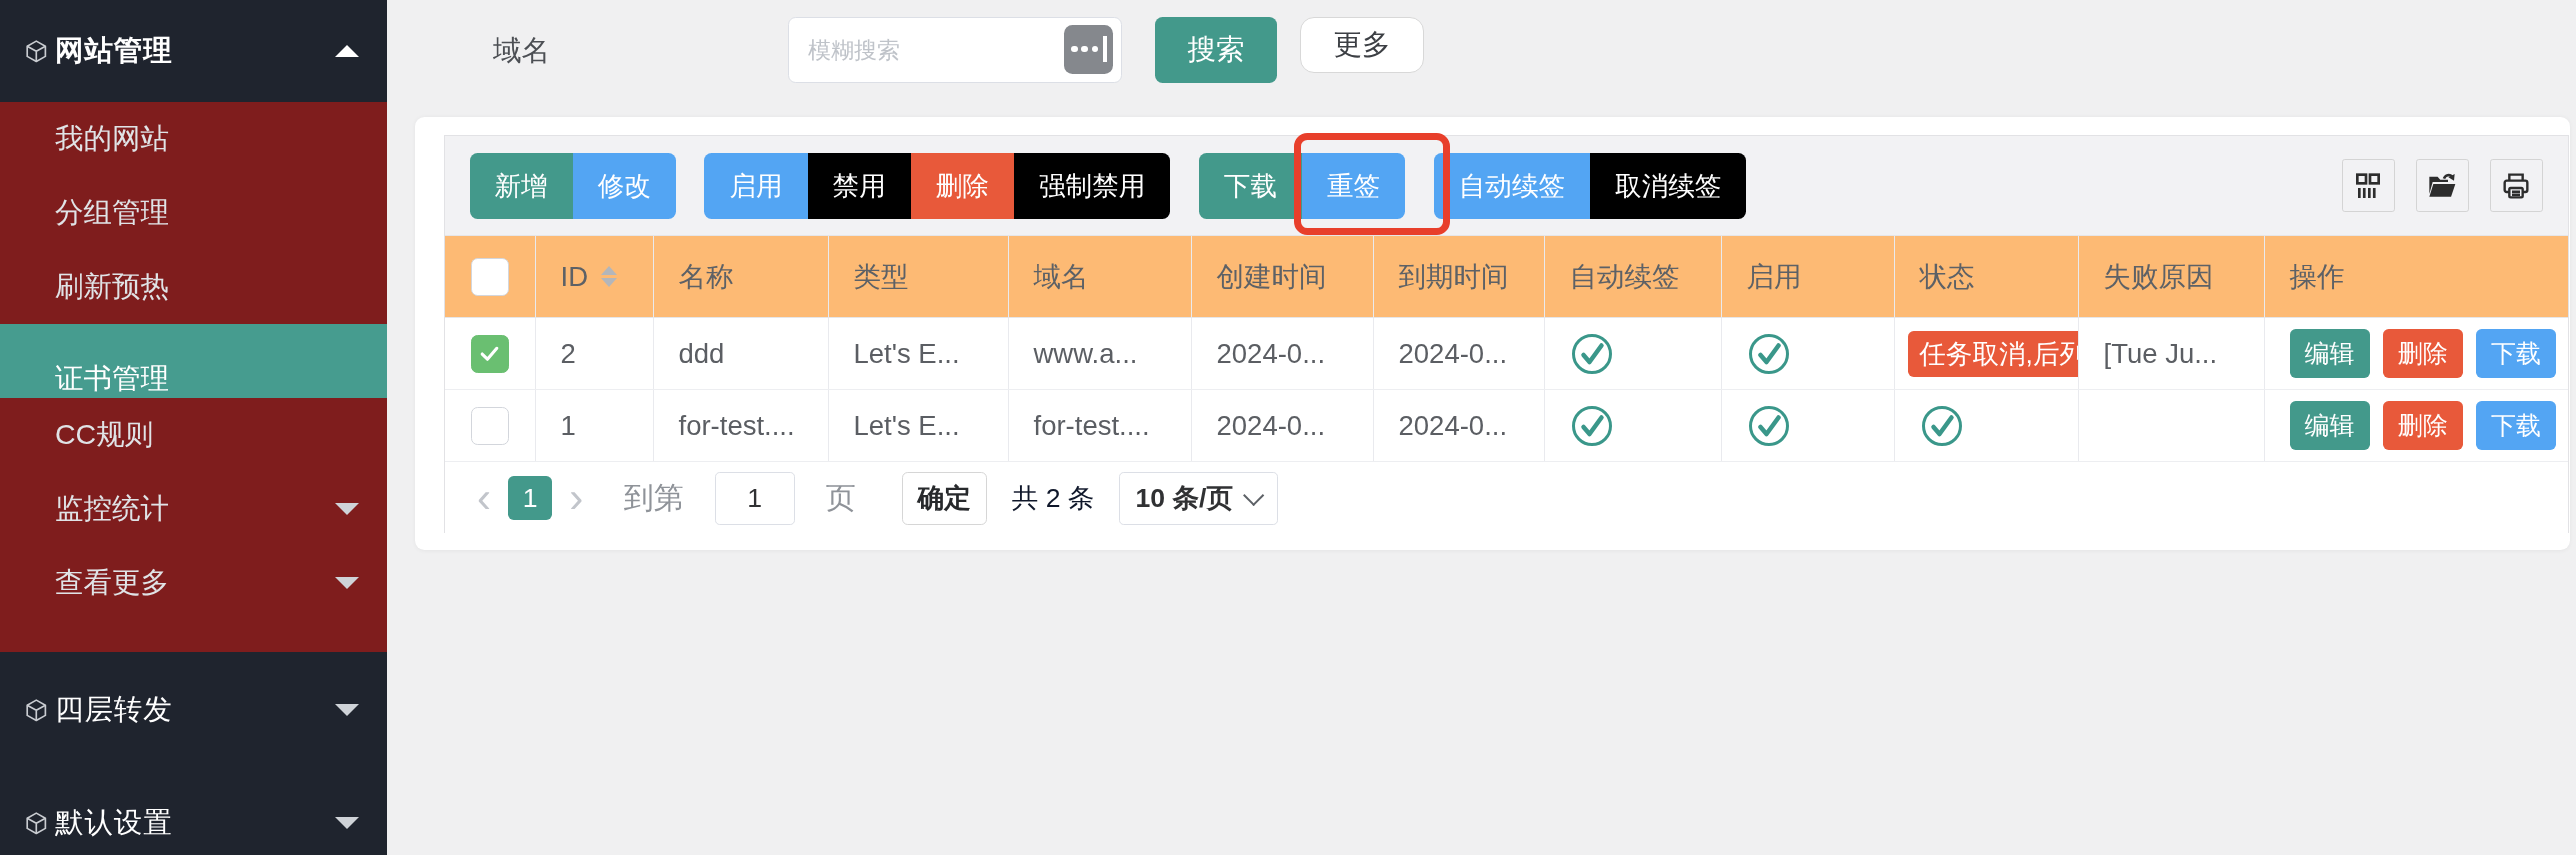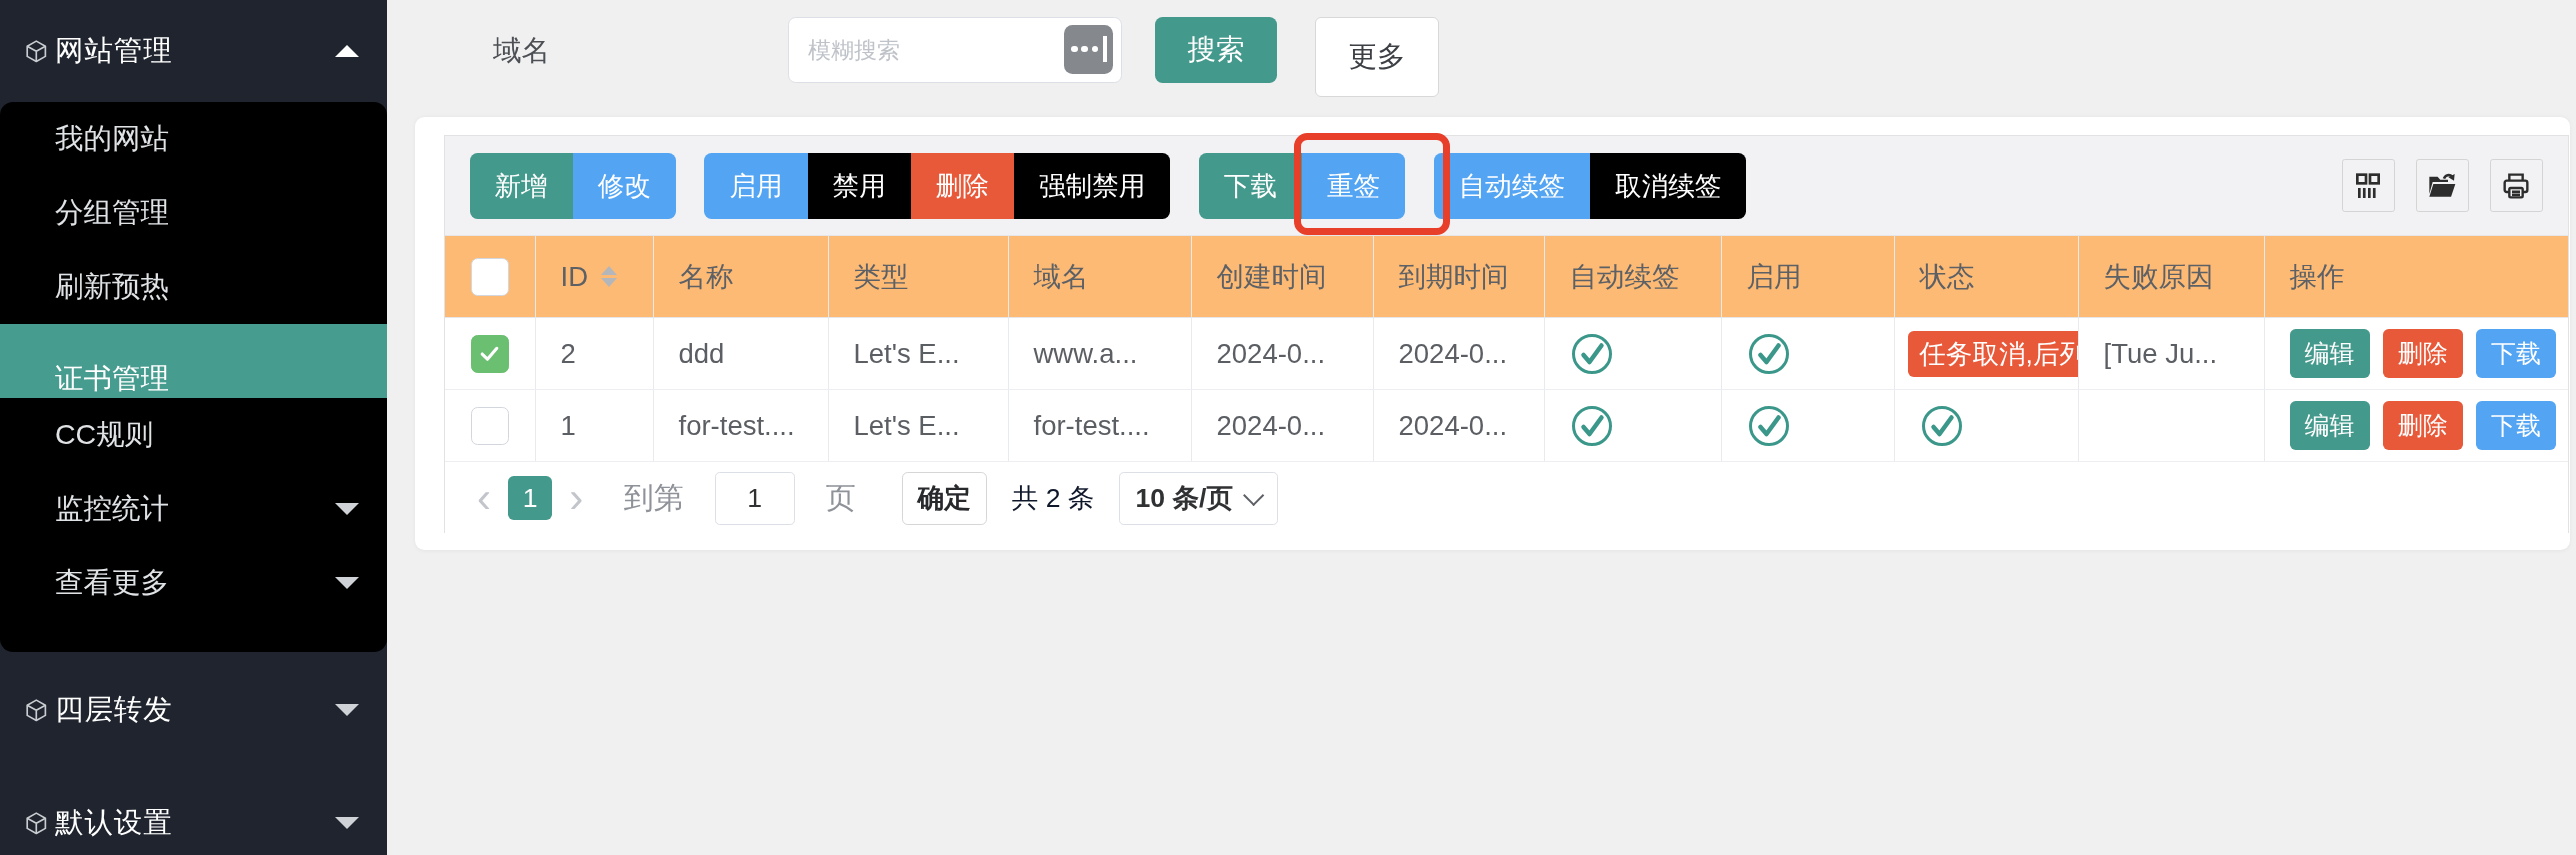--- a/index.html
+++ b/index.html
@@ -7,47 +7,47 @@
     width:2576px;height:856px;overflow:hidden;position:relative;
     background:#f0f0f1;
     font-family:"Liberation Sans","DejaVu Sans",sans-serif;
     -webkit-font-smoothing:antialiased;
   }
   
   .sidebar{position:absolute;left:0;top:0;width:387px;height:856px;background:#1f242e;}
   .side-header{position:absolute;left:0;top:0;width:387px;height:102px;background:#1f242e;
     display:flex;align-items:center;cursor:pointer;}
   .side-header .cube{position:absolute;left:23px;}
-  .side-label{position:absolute;left:55px;font-size:28.5px;font-weight:400;color:#ffffff;letter-spacing:0.9px;}
+  .side-label{position:absolute;left:55px;font-size:28.5px;font-weight:700;color:#ffffff;letter-spacing:0.9px;}
   .caret{width:0;height:0;position:absolute;right:28.5px;}
   .caret.up{border-left:12.3px solid transparent;border-right:12.3px solid transparent;border-bottom:12.3px solid #ffffff;}
   .caret.down{border-left:12.3px solid transparent;border-right:12.3px solid transparent;border-top:12.3px solid #cfd3d8;}
-  .side-sub{position:absolute;left:0;top:102px;width:387px;height:550px;background:#000000;border-radius:13px;}
+  .side-sub{position:absolute;left:0;top:102px;width:387px;height:550px;background:#7f1d1d;}
   .sub-item{position:relative;height:74px;display:flex;align-items:center;cursor:pointer;
     font-size:28.5px;color:#e0e3e6;padding-left:55px;box-sizing:border-box;}
   .sub-item.active{background:#469c8f;color:#ffffff;align-items:flex-end;}
   .side-section{position:absolute;left:0;width:387px;height:114px;background:#1f242e;
     display:flex;align-items:center;cursor:pointer;}
   .side-section .cube{position:absolute;left:23px;}
   .side-section .side-label{font-weight:500;}
   
   .filter-label{position:absolute;left:493px;top:32px;font-size:28.5px;color:#4c4f54;}
   .search-wrap{position:absolute;left:788px;top:17px;width:334px;height:66px;background:#fff;
     border:1.9px solid #dcdfe6;border-radius:7.6px;box-sizing:border-box;}
   .search-wrap input{position:absolute;left:17px;top:0;width:237px;height:63px;border:none;outline:none;
     font-size:23px;color:#333;background:transparent;font-family:inherit;}
   .search-wrap input::placeholder{color:#bfc3c9;}
   .ime{position:absolute;right:8.5px;top:6.6px;width:49px;height:49px;background:#85888d;border-radius:8.5px;
     display:flex;align-items:center;justify-content:center;}
   .ime i{width:6.6px;height:6.6px;border-radius:50%;background:#fff;margin:0 1.9px;}
   .ime b{width:3.8px;height:26.6px;background:#fff;margin-left:2.8px;}
   .btn-search{position:absolute;left:1155px;top:17px;width:122px;height:66px;background:#43998b;border:none;
     border-radius:7.6px;color:#fff;font-size:28.5px;cursor:pointer;font-family:inherit;}
-  .btn-more{position:absolute;left:1300px;top:17px;width:124px;height:80px;background:#fff;
-    border:1.9px solid #d8d8d8;border-radius:6px;color:#3c3f44;font-size:28.5px;cursor:pointer;box-sizing:border-box;font-family:inherit;margin-left:15px;}
+  .btn-more{position:absolute;left:1300px;top:17px;width:124px;height:56px;background:#fff;
+    border:1.9px solid #d8d8d8;border-radius:14px;color:#3c3f44;font-size:28.5px;cursor:pointer;box-sizing:border-box;font-family:inherit;}
   
   .panel{position:absolute;left:415px;top:117px;width:2155px;height:433px;background:#ffffff;
     border-radius:9.5px;box-shadow:0 0.9px 4.7px rgba(0,0,0,.05);}
   .container{position:absolute;left:28.5px;top:18px;width:2125px;height:398px;
     border:0.9px solid #e2e2e5;box-sizing:border-box;background:#fff;}
   
   .toolbar{height:99px;background:#f2f2f4;display:flex;align-items:center;padding:0 25px;box-sizing:border-box;}
   .tgroup{display:flex;margin-right:28.5px;}
   .tbtn{height:66px;padding:16px 25px;border:none;color:#fff;font-size:26.6px;cursor:pointer;
     display:flex;align-items:center;font-family:inherit;}

